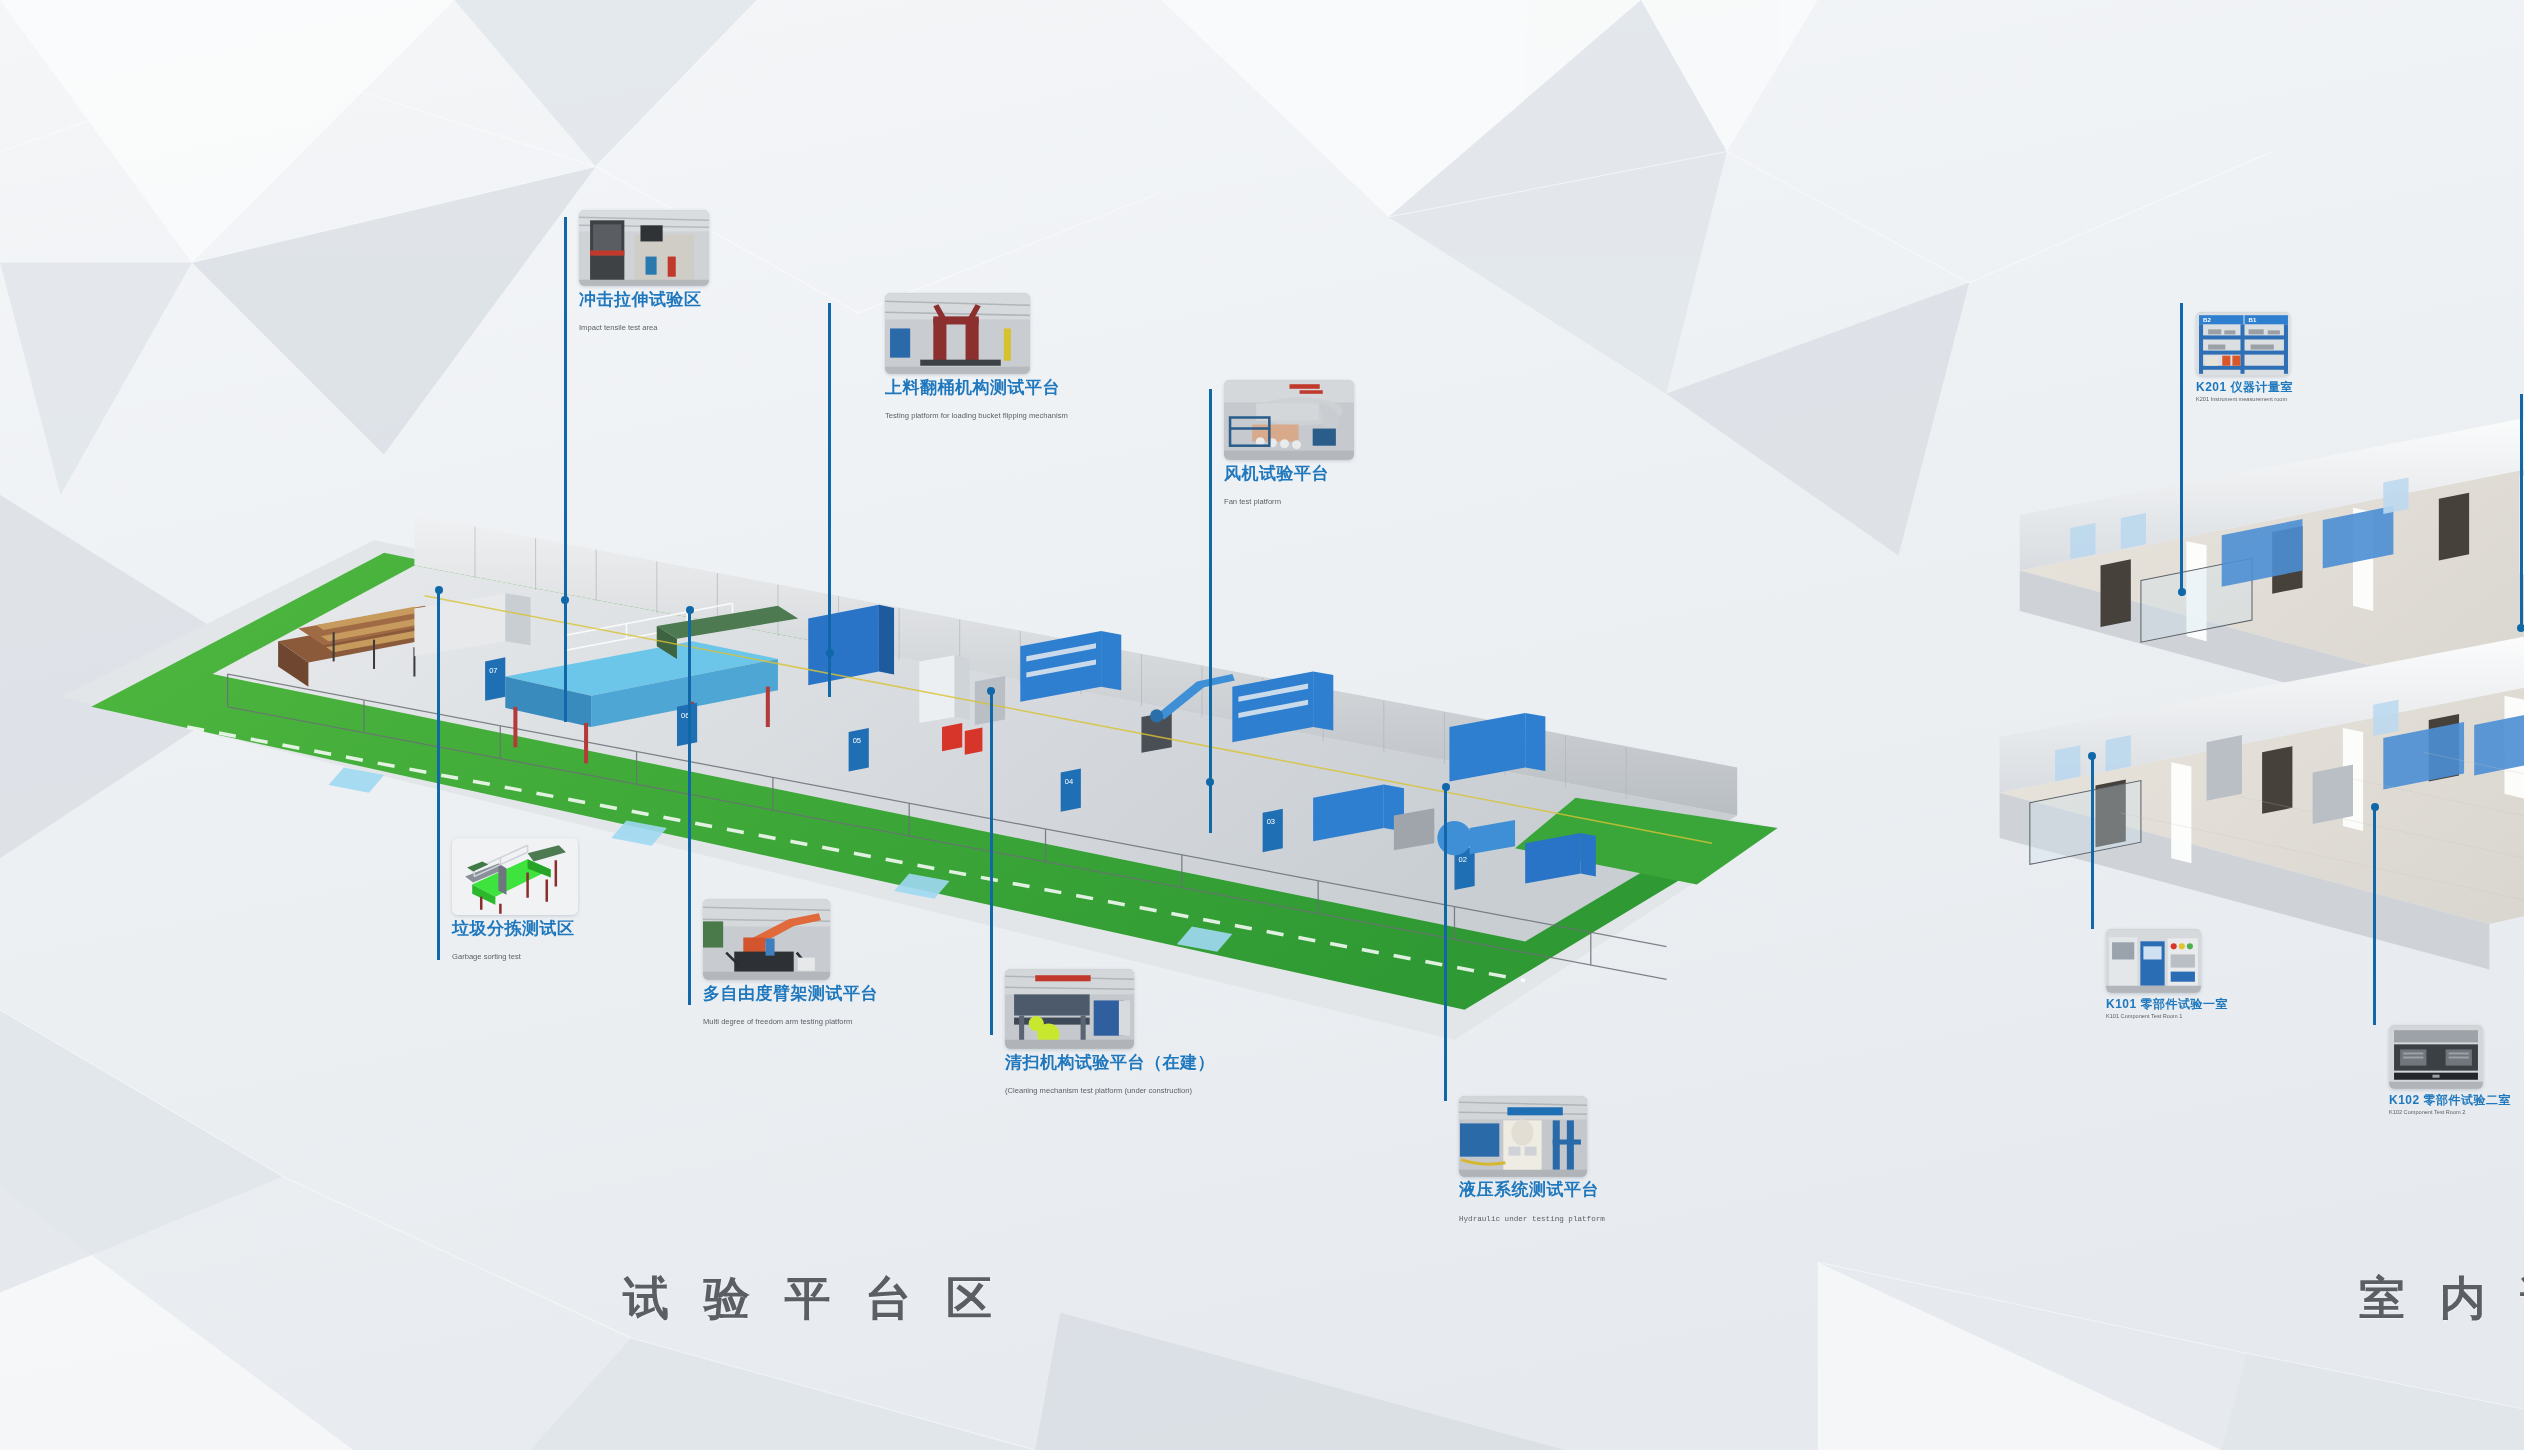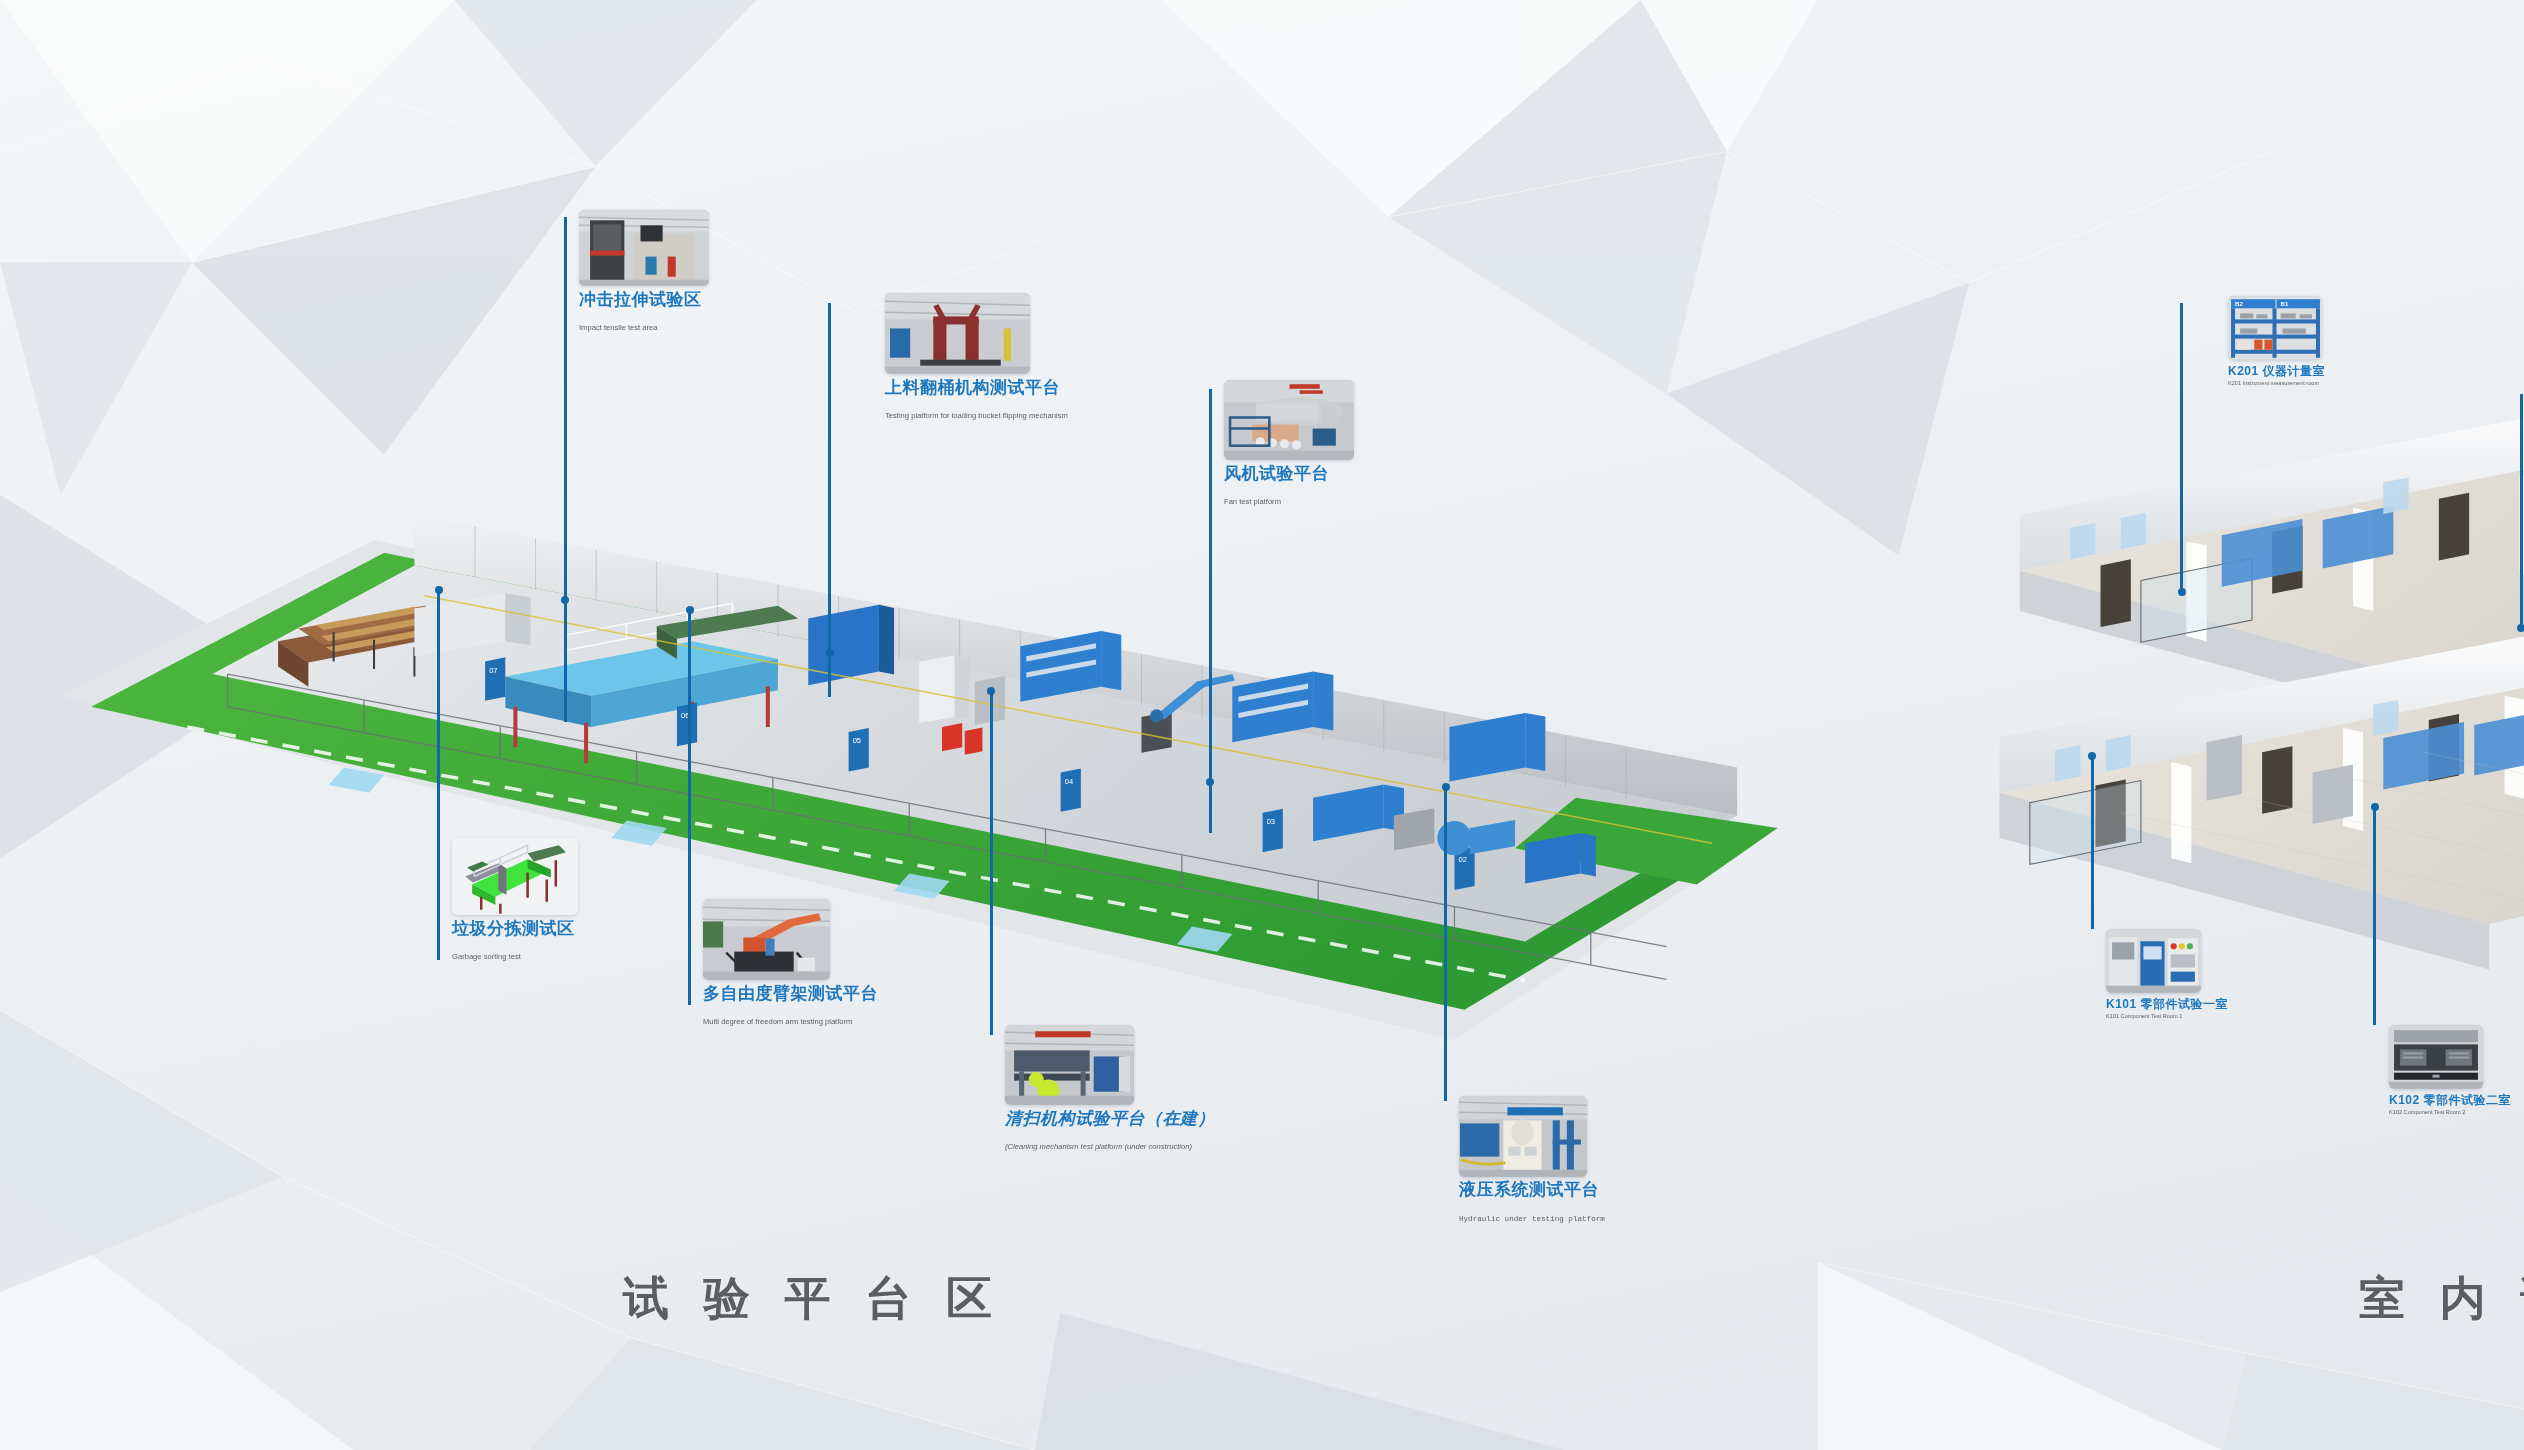--- a/index.html
+++ b/index.html
@@ -523,21 +523,21 @@
       <rect x="188" y="116" width="34" height="26" fill="#e6e8ea"></rect>
       <rect y="144" width="252" height="16" fill="#b3b7bb"></rect>
     </svg>
   </div>
   <div class="title-cn">多自由度臂架测试平台</div>
   <div class="title-en">Multi degree of freedom arm testing platform</div>
 </div>
 
 <div class="lead" style="left:990px;top:692px;width:2.5px;height:343px;"></div>
 <div class="lead-dot" style="left:987px;top:687px;"></div>
-<div class="callout lg" style="left:1005px;top:1025px;font-style:italic;">
+<div class="callout lg" style="left:1005px;top:969px;">
   <div class="thumb" style="width:129px;height:80px;">
     <svg width="129" height="80" viewBox="0 0 256 158">
       <rect width="256" height="158" fill="#c5c9cd"></rect>
       <rect width="256" height="50" fill="#d4d7da"></rect>
       <g stroke="#b0b5b9" stroke-width="3">
           <line x1="0" y1="14" x2="256" y2="20"></line>
           <line x1="0" y1="36" x2="256" y2="40"></line>
         </g>
       <rect x="60" y="12" width="110" height="12" fill="#c0392b"></rect>
       <rect x="18" y="50" width="150" height="42" fill="#4d5a6c"></rect>
@@ -580,21 +580,21 @@
       </g>
       <rect y="146" width="254" height="14" fill="#b0b4b8"></rect>
     </svg>
   </div>
   <div class="title-cn">液压系统测试平台</div>
   <div class="title-en">Hydraulic under testing platform</div>
 </div>
 
 <div class="lead" style="left:2180px;top:303px;width:2.5px;height:293px;"></div>
 <div class="lead-dot" style="left:2178px;top:588px;"></div>
-<div class="callout sm" style="left:2196px;top:296px;margin-left:32px;">
+<div class="callout sm" style="left:2196px;top:312px;">
   <div class="thumb" style="width:94px;height:64px;">
     <svg width="94" height="64" viewBox="0 0 186 126">
       <rect width="186" height="126" fill="#dcdfe2"></rect>
       <rect x="6" y="6" width="88" height="18" fill="#2f7fd0"></rect>
       <rect x="96" y="6" width="86" height="18" fill="#2f7fd0"></rect>
       <text x="14" y="20" font-size="12" fill="#fff" font-weight="bold" font-family="Liberation Sans, sans-serif">B2</text>
       <text x="104" y="20" font-size="12" fill="#fff" font-weight="bold" font-family="Liberation Sans, sans-serif">B1</text>
       <g fill="#2f6fb5">
         <rect x="6" y="24" width="8" height="98"></rect>
           <rect x="88" y="24" width="8" height="98"></rect>

